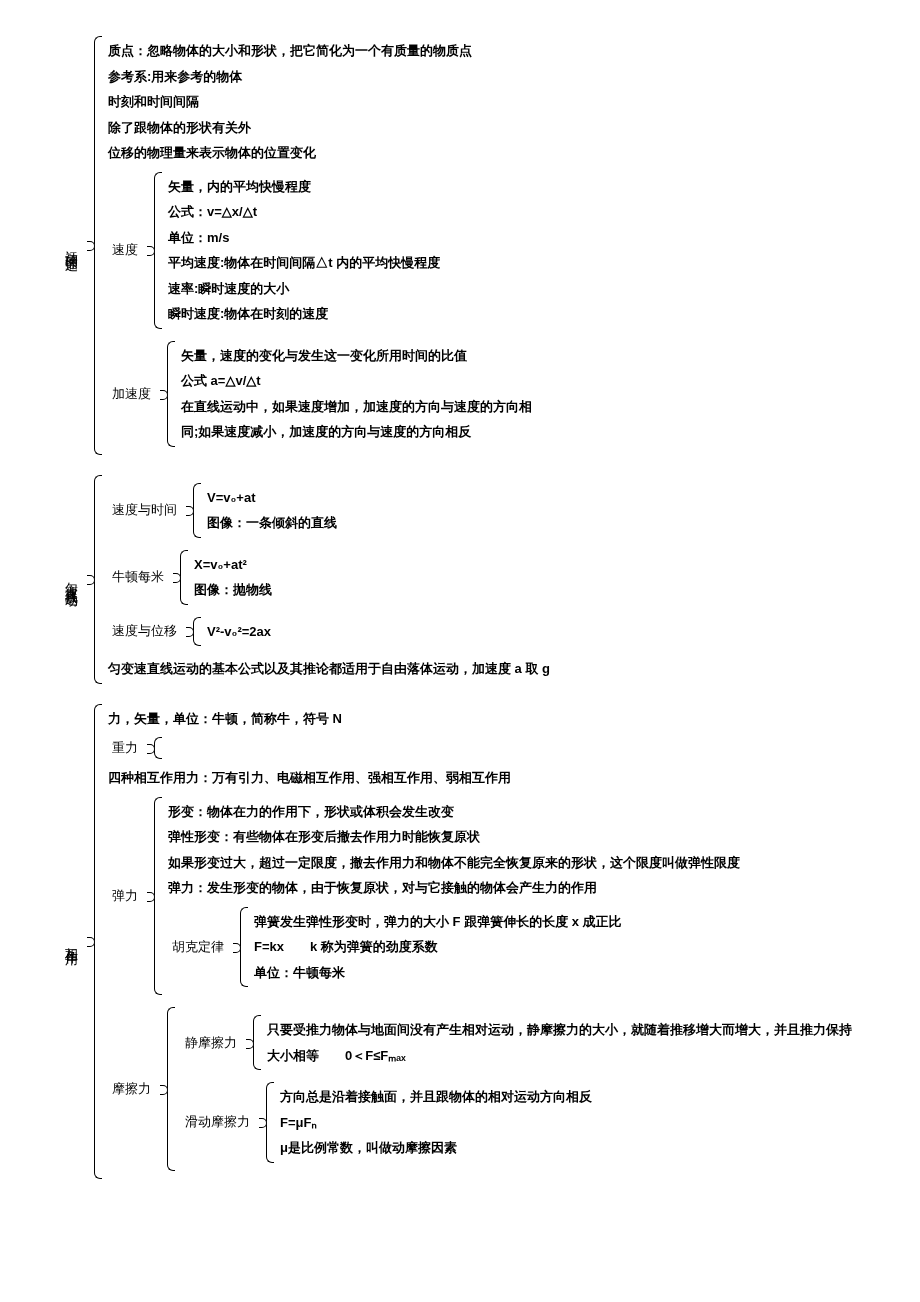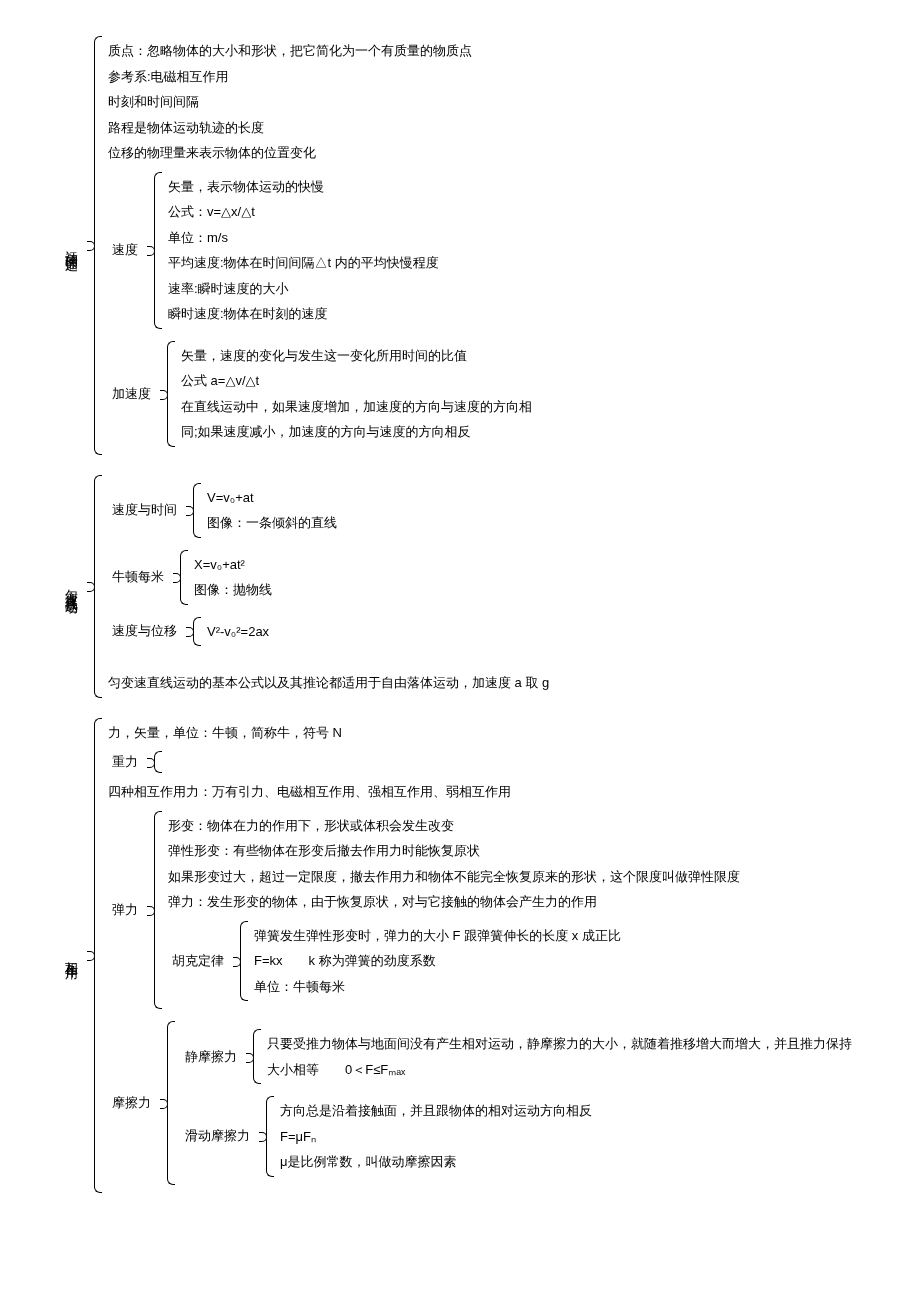--- a/index.html
+++ b/index.html
@@ -56,41 +56,42 @@
   background: #fff;
 }
 .children {
   display: flex;
   flex-direction: column;
   padding: 2px 0;
 }
 .leaf {
   padding: 3px 0;
   line-height: 1.5;
+  font-weight: bold;
 }
 .section { margin-bottom: 20px; }
 </style>
 </head>
 <body>
 
 <div class="section node">
   <div class="vlabel">运动的描述</div>
   <div class="brace"></div>
   <div class="children">
     <div class="leaf">质点：忽略物体的大小和形状，把它简化为一个有质量的物质点</div>
-    <div class="leaf">参考系:电磁相互作用</div>
+    <div class="leaf">参考系:用来参考的物体</div>
     <div class="leaf">时刻和时间间隔</div>
-    <div class="leaf">路程是物体运动轨迹的长度</div>
+    <div class="leaf">除了跟物体的形状有关外</div>
     <div class="leaf">位移的物理量来表示物体的位置变化</div>
 
     <div class="node">
       <div class="hlabel">速度</div>
       <div class="brace"></div>
       <div class="children">
-        <div class="leaf">矢量，表示物体运动的快慢</div>
+        <div class="leaf">矢量，内的平均快慢程度</div>
         <div class="leaf">公式：v=△x/△t</div>
         <div class="leaf">单位：m/s</div>
         <div class="leaf">平均速度:物体在时间间隔△t 内的平均快慢程度</div>
         <div class="leaf">速率:瞬时速度的大小</div>
         <div class="leaf">瞬时速度:物体在时刻的速度</div>
       </div>
     </div>
 
     <div class="node">
       <div class="hlabel">加速度</div>
@@ -125,21 +126,21 @@
         <div class="leaf">图像：抛物线</div>
       </div>
     </div>
     <div class="node">
       <div class="hlabel">速度与位移</div>
       <div class="brace"></div>
       <div class="children">
         <div class="leaf">V²-v₀²=2ax</div>
       </div>
     </div>
-    <div class="leaf" style="margin-top:18px">匀变速直线运动的基本公式以及其推论都适用于自由落体运动，加速度 a 取 g</div>
+    <div class="leaf" style="margin-top:4px">匀变速直线运动的基本公式以及其推论都适用于自由落体运动，加速度 a 取 g</div>
   </div>
 </div>
 
 <div class="section node">
   <div class="vlabel">相互作用</div>
   <div class="brace"></div>
   <div class="children">
     <div class="leaf">力，矢量，单位：牛顿，简称牛，符号 N</div>
 
     <div class="node">

